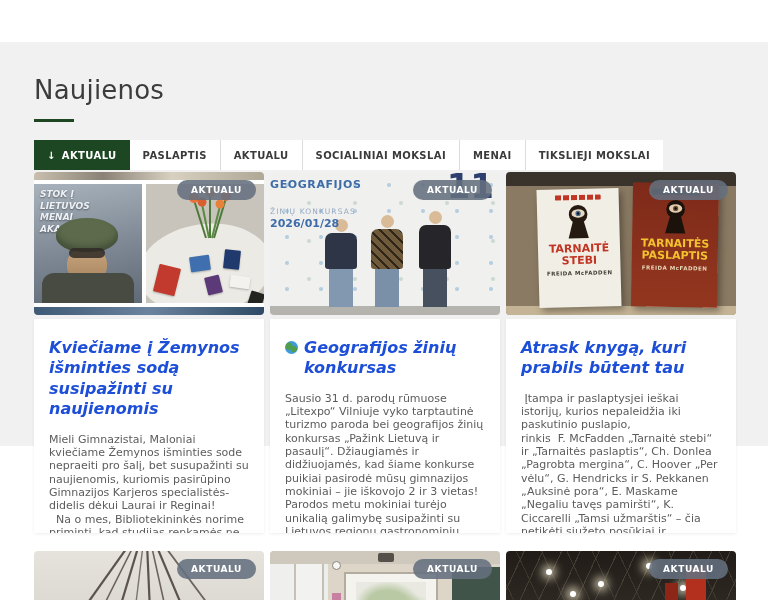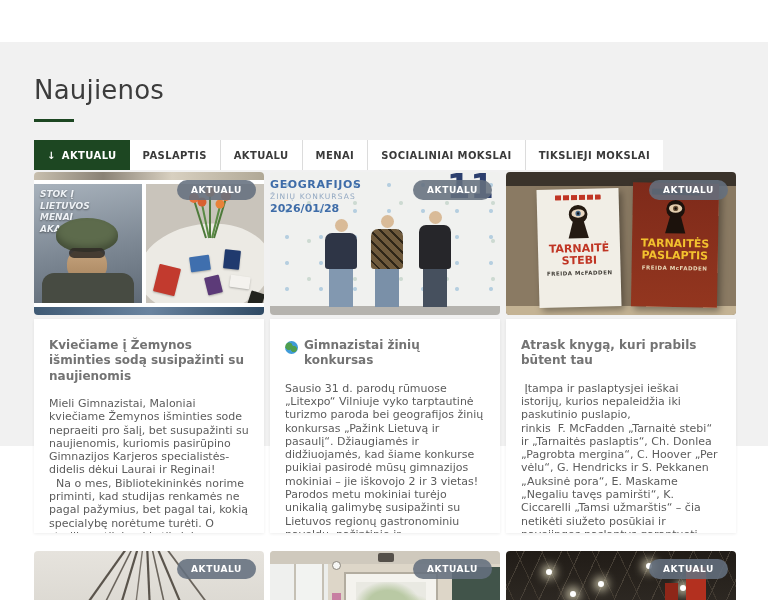--- a/index.html
+++ b/index.html
@@ -17,21 +17,21 @@
          padding:10px 13px 9px; border-right:1px solid #dcdcdc; white-space:nowrap; cursor:pointer; }
   .tab:last-child { border-right:none; }
   .tab.active { background:#1d4722; color:#fff; border-right:none; display:flex; gap:6px; align-items:center; }
 
   .cards { display:grid; grid-template-columns:repeat(3,230px); column-gap:6px; row-gap:18px; margin-top:2px; }
   .card-img { position:relative; height:143px; border-radius:4px; overflow:hidden; cursor:pointer; background:#ddd; }
   .badge { position:absolute; top:8px; right:8px; background:rgba(100,112,126,0.88); color:#fff;
            font-size:9px; font-weight:700; letter-spacing:0.6px; padding:5px 14px; border-radius:13px; z-index:6; }
   .card-body { margin-top:4px; background:#fff; height:214px; padding:19px 15px 0;
                display:flex; flex-direction:column; box-shadow:0 1px 3px rgba(0,0,0,0.07); overflow:hidden; }
-  .card-title { color:#737373; font-size:12px; font-weight:600; line-height:1.28; cursor:pointer; }
+  .card-title { color:#1d4ed8; font-size:16px; font-weight:600; line-height:1.28; cursor:pointer;font-style:italic; }
   .card-title .t-row { display:flex; align-items:flex-start; gap:6px; }
   .globe { flex:0 0 13px; width:13px; height:13px; margin-top:3px; border-radius:50%;
            background:radial-gradient(circle at 30% 40%, #4f9e4f 0 3.5px, transparent 4px),
                       radial-gradient(circle at 68% 62%, #4f9e4f 0 2.8px, transparent 3.4px), #3f9bd8; }
   .card-excerpt { margin-top:13px; color:#5c5c5c; font-size:11px; line-height:1.21; white-space:pre-wrap; }
 
   
   .img1 { background:#fff; display:flex; flex-direction:column; gap:4px; }
   .i1-top { height:8px; background:linear-gradient(90deg,#c8bfae,#8a8276 30%,#d8d0c0 60%,#b0a896); }
   .i1-row { flex:1; display:flex; gap:4px; }
@@ -57,21 +57,21 @@
   .br6 { left:102px; top:108px; width:14px; height:22px; background:#23241f; transform:rotate(18deg); }
 
   
   .img2 { background:#f0f1ef; }
   .i2-dots { position:absolute; inset:0;
              background-image:radial-gradient(circle, rgba(110,165,205,.45) 1.5px, transparent 2.5px),
                               radial-gradient(circle, rgba(140,175,155,.35) 1.5px, transparent 2.5px);
              background-size:34px 26px, 46px 38px; background-position:0 0, 16px 12px; }
   .i2-head { position:absolute; top:6px; left:0; z-index:2; }
   .i2-h1 { font-size:11px; font-weight:700; color:#3e6ca8; letter-spacing:.6px; }
-  .i2-h2 { font-size:7.5px; color:#92a8c2; letter-spacing:1.1px; margin-top:1px; }
+  .i2-h2 { font-size:7.5px; color:#92a8c2; letter-spacing:1.1px; margin-top:16px; }
   .i2-h3 { font-size:11px; font-weight:700; color:#3e6ca8; margin-top:1px; }
   .i2-num { position:absolute; top:-6px; right:6px; font-size:34px; font-weight:700; color:#2c3f6e; z-index:1; }
   .i2-floor { position:absolute; bottom:0; left:0; right:0; height:9px; background:#b5b3ae; }
   .i2-p { position:absolute; bottom:8px; width:34px; z-index:1; }
   .i2-phead { width:13px; height:13px; border-radius:50%; background:#d9bb98; margin:0 auto; }
   .i2-torso { width:32px; border-radius:7px 7px 3px 3px; margin:1px auto 0; }
   .i2-legs { width:24px; height:38px; margin:0 auto; }
 
   
   .img3 { background:linear-gradient(#3a332b 0 14px, #8a7a63 14px); }
@@ -128,22 +128,22 @@
     <h1 class="page-title">Naujienos</h1>
     <div class="title-underline"></div>
 
     <div class="tabs">
       <div class="tab active">
         <span>↓</span>
         <span>AKTUALU</span>
       </div>
       <div class="tab">PASLAPTIS</div>
       <div class="tab">AKTUALU</div>
+      <div class="tab">SOCIALINIAI MOKSLAI</div>
       <div class="tab">MENAI</div>
-      <div class="tab">SOCIALINIAI MOKSLAI</div>
       <div class="tab">TIKSLIEJI MOKSLAI</div>
 
     </div>
 
     <div class="cards">
 
       <div class="card">
         <div class="card-img img1">
           <div class="i1-top"></div>
           <div class="i1-row">
@@ -214,21 +214,21 @@
             <div class="i2-torso" style="height:44px;background:#26262a"></div>
             <div class="i2-legs" style="background:#46505e"></div>
           </div>
           <div class="i2-floor"></div>
           <div class="badge">AKTUALU</div>
         </div>
         <div class="card-body">
           <h3 class="card-title">
             <span class="t-row">
               <span class="globe"></span>
-              <span>Gimnazistai žinių konkursas</span>
+              <span>Geografijos žinių konkursas</span>
             </span>
           </h3>
           <p class="card-excerpt">Sausio 31 d. parodų rūmuose „Litexpo“ Vilniuje vyko tarptautinė turizmo paroda bei geografijos žinių konkursas „Pažink Lietuvą ir pasaulį“. Džiaugiamės ir didžiuojamės, kad šiame konkurse puikiai pasirodė mūsų gimnazijos mokiniai – jie iškovojo 2 ir 3 vietas! Parodos metu mokiniai turėjo unikalią galimybę susipažinti su Lietuvos regionų gastronominiu paveldu, pažintinio ir</p>
 
         </div>
       </div>
 
       <div class="card">
         <div class="card-img img3">
           <div class="i3-shelf"></div>

